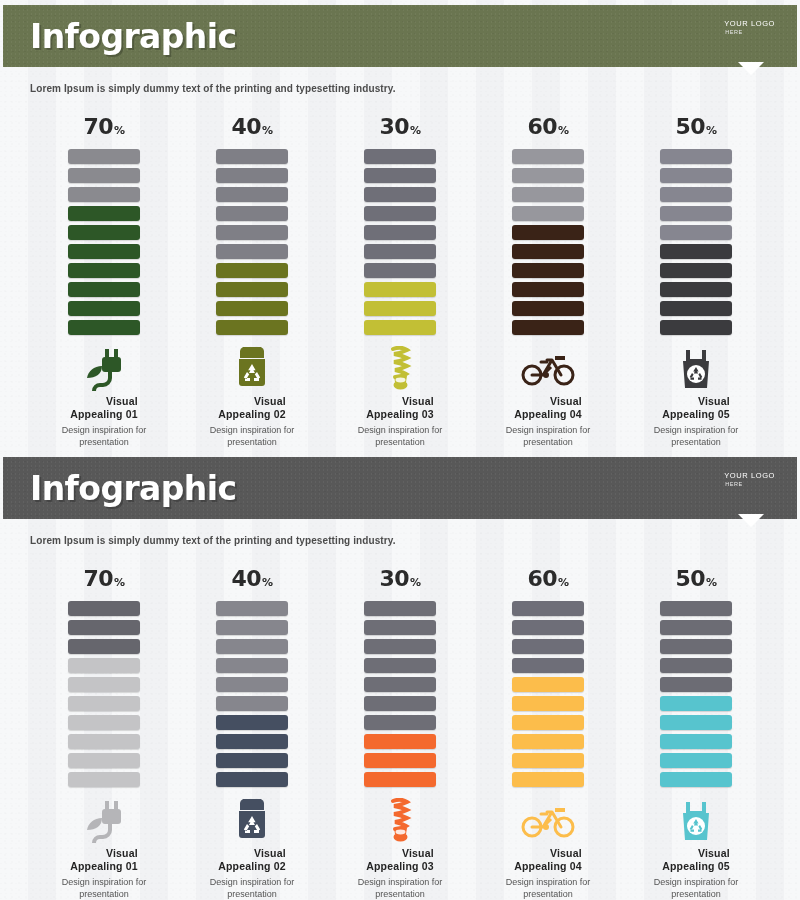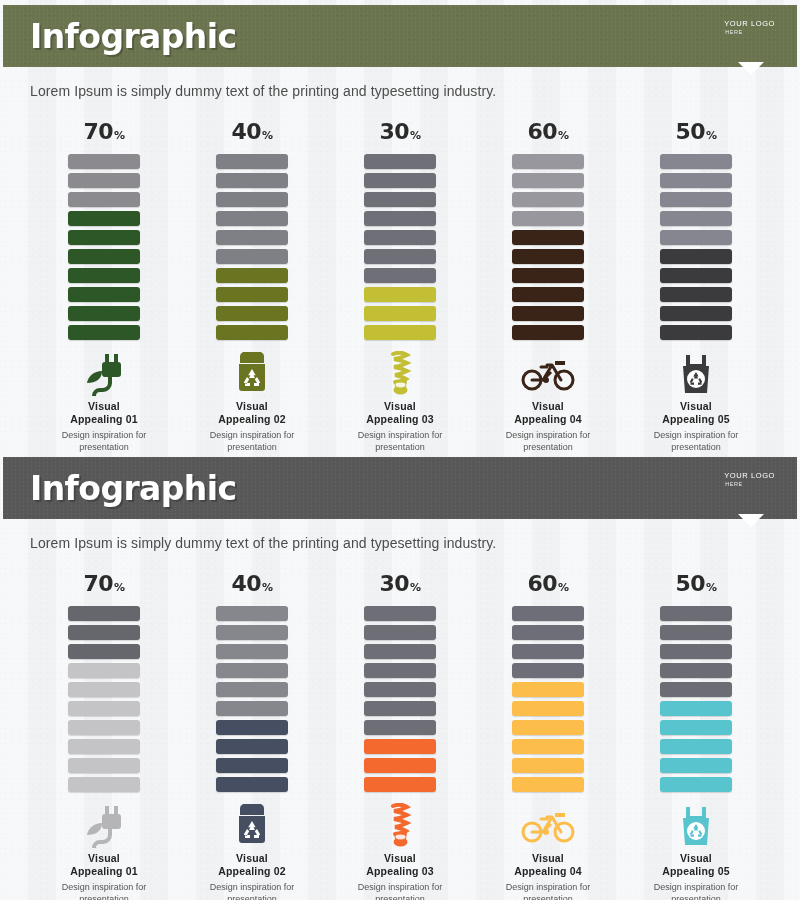--- a/index.html
+++ b/index.html
@@ -103,26 +103,27 @@
     left: 738px;
     top: 62px;
     width: 0; height: 0;
     border-left: 13px solid transparent;
     border-right: 13px solid transparent;
     border-top: 13px solid #ffffff;
     z-index: 5;
   }
 
   .subtitle {
-    font-size: 14px;
+    font-size: 10px;
     color: #4c4c4c;
     margin: 16px 0 0 30px;
     letter-spacing: 0.1px;
     position: relative;
     z-index: 2;
+    font-weight: bold;
   }
 
   
   .columns {
     display: flex;
     justify-content: center;
     gap: 38px;
     margin-top: 22px;
     position: relative;
     z-index: 2;
@@ -166,21 +167,21 @@
     display: flex;
     align-items: center;
     justify-content: center;
   }
   .icon-wrap svg { display: block; }
 
   .caption-title {
     font-size: 10.5px;
     font-weight: bold;
     color: #242424;
-    text-align: center;
+    text-align: right;
     line-height: 1.25;
     margin-top: 2px;
     letter-spacing: 0.2px;
   }
   .caption-desc {
     font-size: 9px;
     color: #555555;
     text-align: center;
     line-height: 1.3;
     margin-top: 4px;

